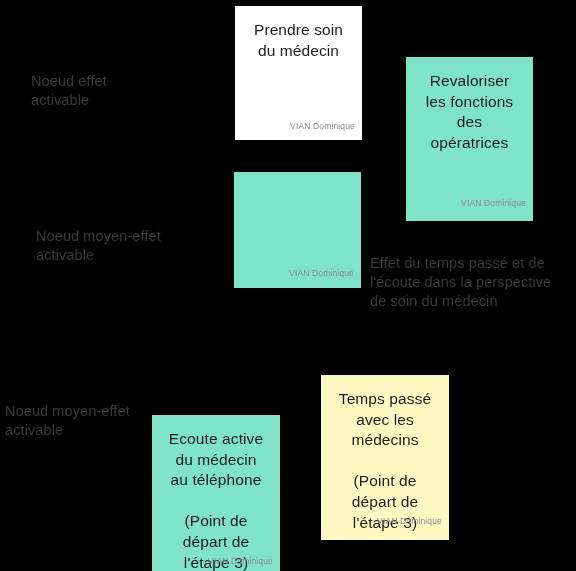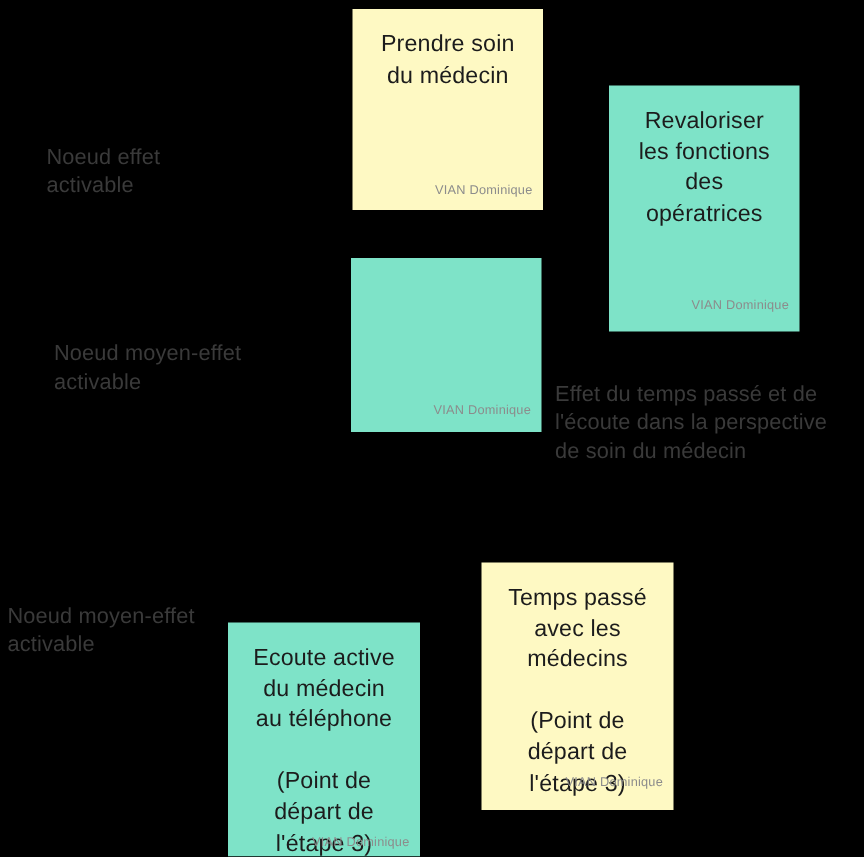--- a/index.html
+++ b/index.html
@@ -43,21 +43,21 @@
     right: 7px;
     font-size: 8.5px;
     color: #8c8c8c;
     letter-spacing: 0.15px;
     white-space: nowrap;
   }
 
   
   #card-prendre-soin {
     left: 235px; top: 6px; width: 127px; height: 134px;
-    background: #fef9c3;
+    background: #ffffff;
   }
   #card-prendre-soin .card-author { bottom: 9px; }
 
   #card-revaloriser {
     left: 406px; top: 13px; width: 127px; height: 164px;
     background: #7ee3c8;
     margin-top: 44px;
   }
   #card-revaloriser .card-author { bottom: 13px; }
 
@@ -82,21 +82,21 @@
 
   
   .label {
     position: absolute;
     color: #3a3a3a;
     font-size: 14.5px;
     line-height: 1.32;
     white-space: pre-line;
     letter-spacing: 0.1px;
   }
-  #label-noeud-effet      { left: 31px; top: 72px;  width: 180px; margin-top: 24px; }
+  #label-noeud-effet      { left: 31px; top: 72px;  width: 180px; }
   #label-noeud-moyen-1    { left: 36px; top: 227px; width: 200px; }
   #label-noeud-moyen-2    { left: 5px;  top: 402px; width: 200px; }
   #label-effet-temps      { left: 370px; top: 254px; width: 210px; }
 </style>
 </head>
 <body>
 
 <div id="canvas">
 
   <div class="card" id="card-prendre-soin">

